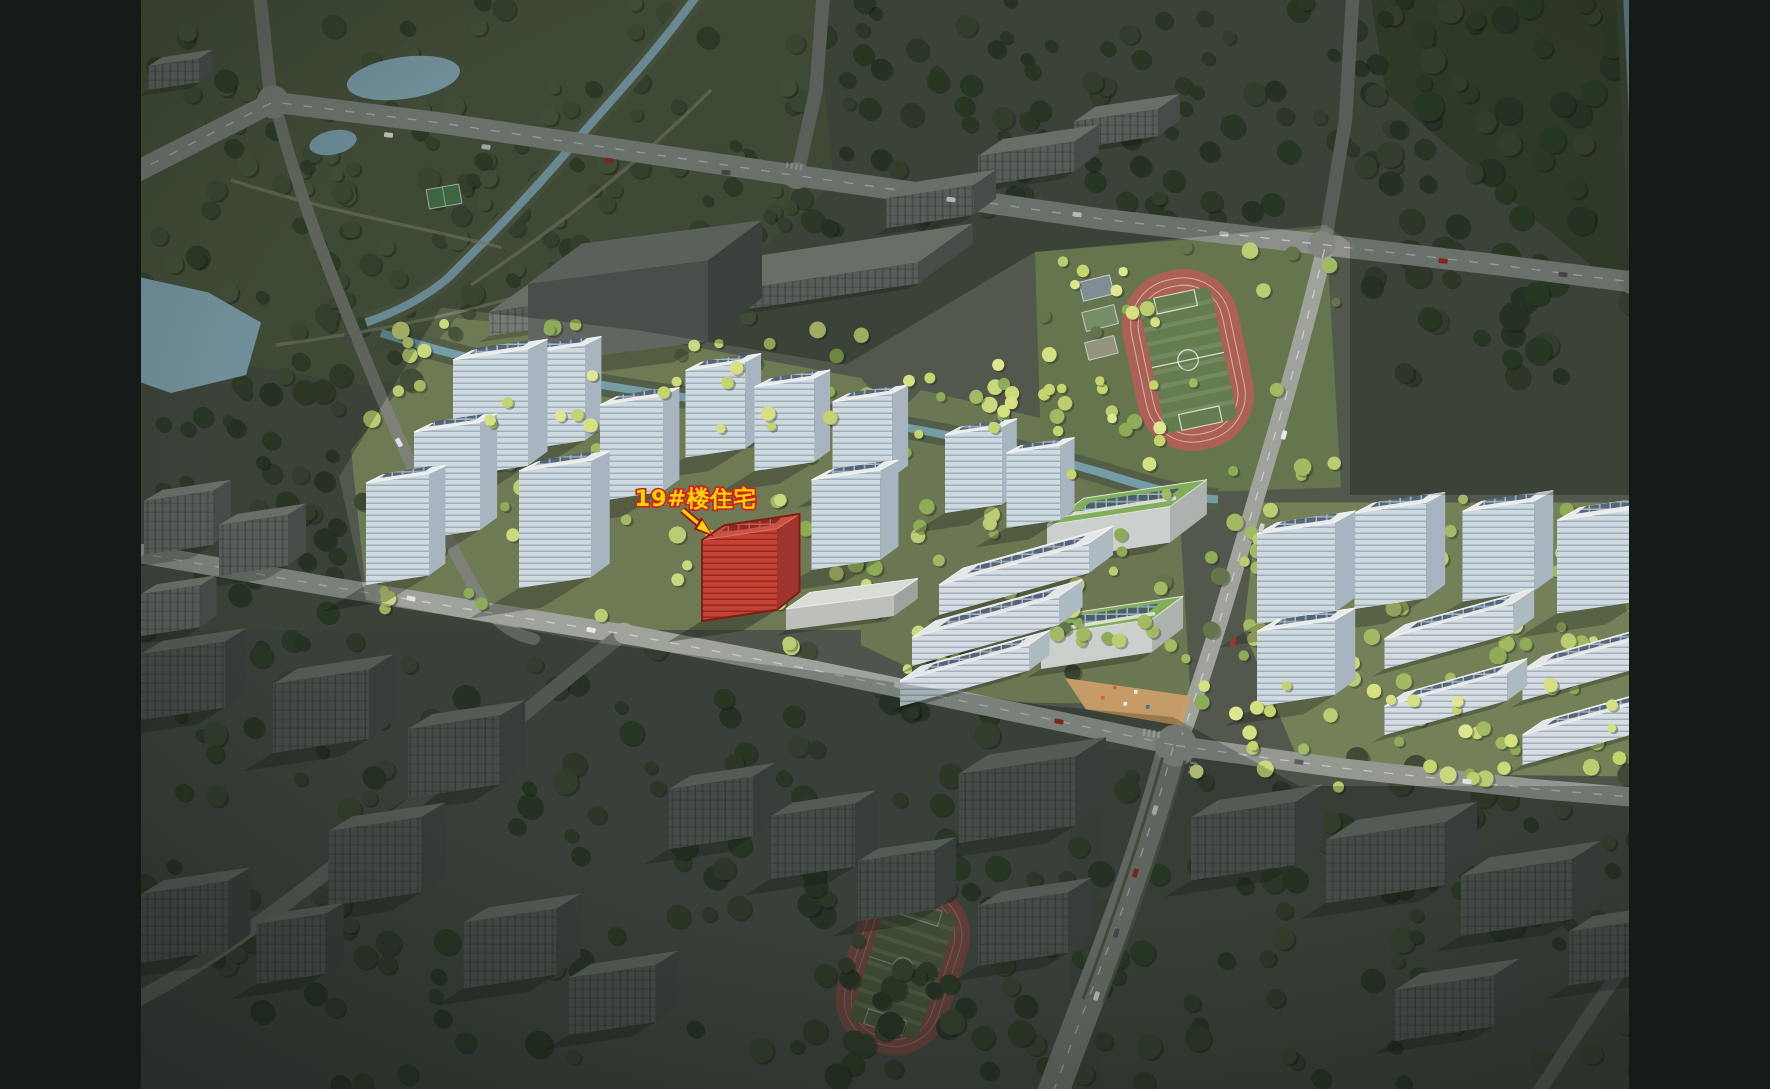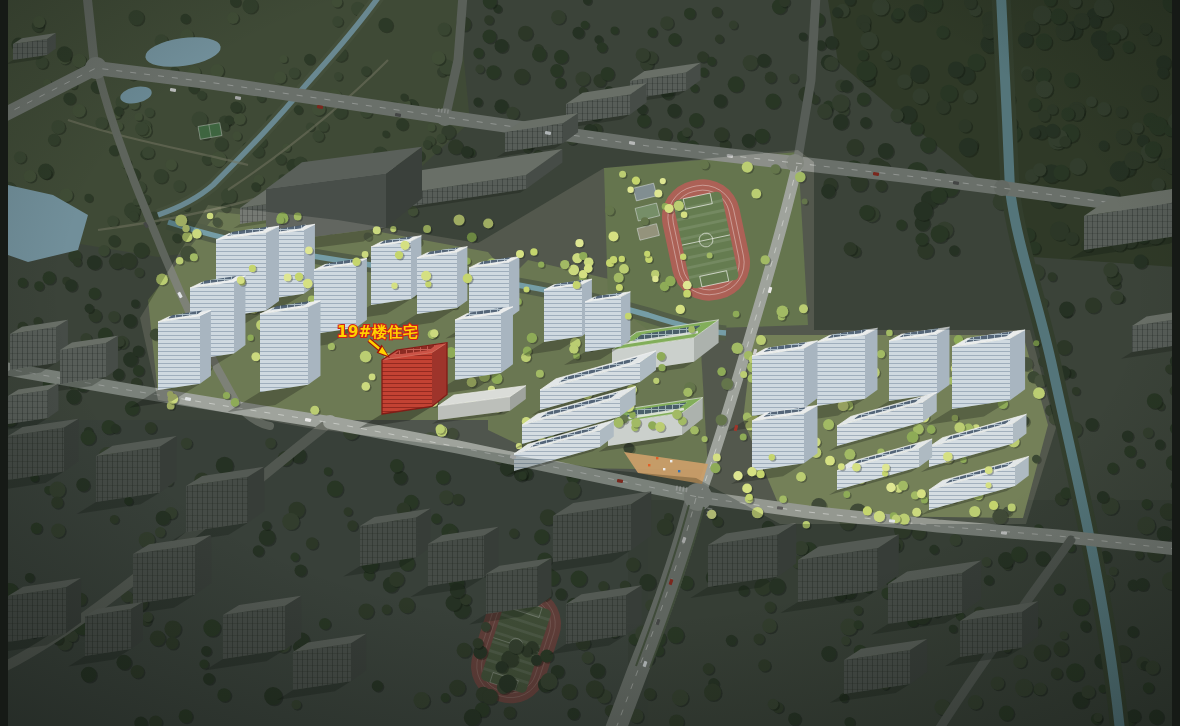--- a/index.html
+++ b/index.html
@@ -5,21 +5,21 @@
   :root{
     --highlight-building:#c0392b; --highlight-outline:#7a120c;
     --label-text:#ffd300; --label-outline:#d0201a;
     --track-red:#a85a50; --field-green:#5d7749;
     --water:#6e99a4; --road-bright:#9aa099; --road-dark:#6b706b;
     --tree-bright:#b8cc6d; --tree-dark:#36422f;
     --tower-facade:#cdd9e1; --context-building:#6e736e;
   }
   html,body{margin:0;padding:0;background:#161a16;}
   body{display:flex;justify-content:center;align-items:flex-start;font-family:"DejaVu Sans","Liberation Sans",sans-serif;}
-  .stage{width:1164px;height:726px;position:relative;overflow:hidden;background:#4a5146;text-align:right;}
+  .stage{width:992px;height:726px;position:relative;overflow:hidden;background:#4a5146;text-align:right;}
   svg{display:block}
   text.anno{font-family:"DejaVu Sans","Liberation Sans",sans-serif;font-weight:bold;}
 </style>
 </head>
 <body>
 
 <div class="stage">
 <svg viewBox="0 0 1180 726" width="1180" height="726">
   <defs>
     <pattern id="fl" width="4" height="4" patternUnits="userSpaceOnUse">

